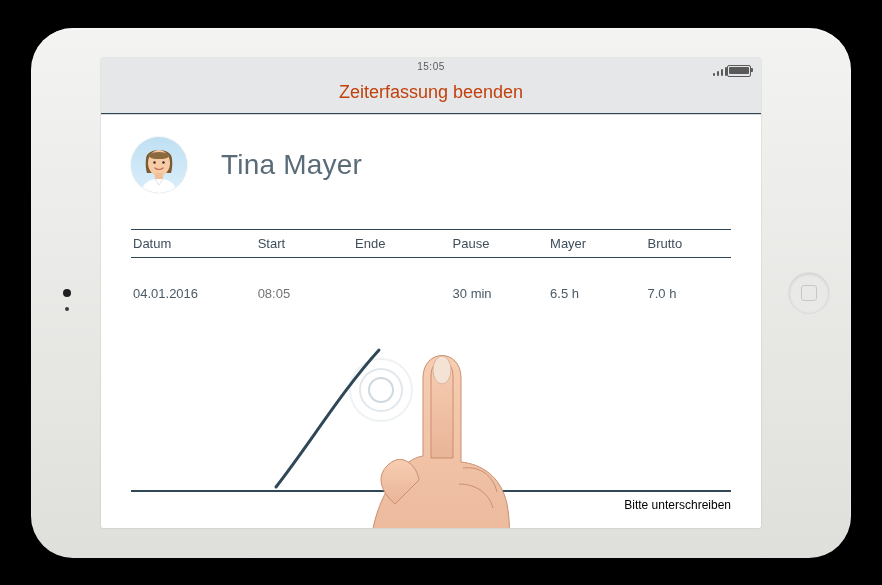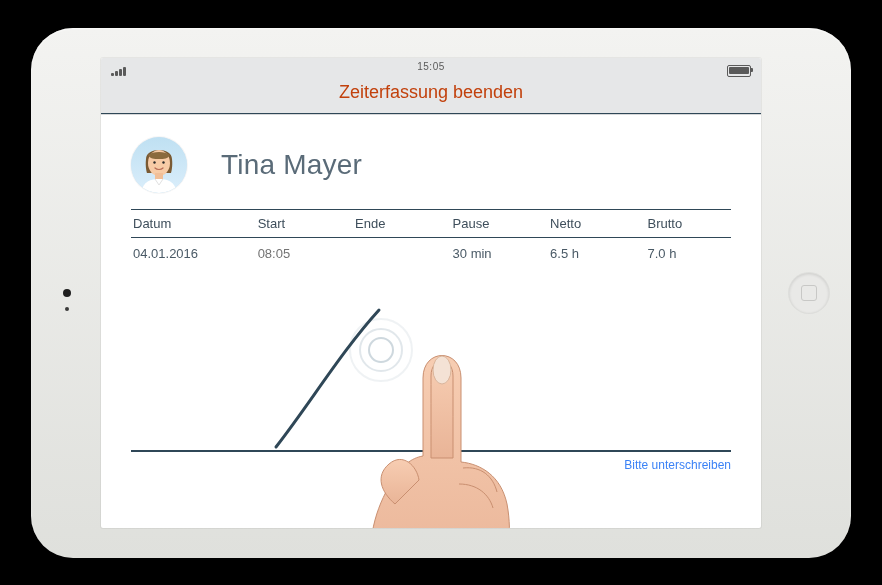--- a/index.html
+++ b/index.html
@@ -83,21 +83,21 @@
   .statusbar {
     background: #e6e7e8;
     border-bottom: 1px solid #d7d8d9;
     height: 56px;
     position: relative;
   }
   .sb-top {
     height: 20px;
     display: flex;
     align-items: center;
-    justify-content: space-between;
+    justify-content: flex-end;
     padding: 3px 10px 0;
     font-size: 10px;
     color: #5a5a5a;
   }
   .sb-signal { display:flex; gap:1.5px; align-items:flex-end; height:10px; }
   .sb-signal span{ width:2.5px; background:#5a5a5a; border-radius:1px; }
   .sb-signal span:nth-child(1){height:3px}
   .sb-signal span:nth-child(2){height:5px}
   .sb-signal span:nth-child(3){height:7px}
   .sb-signal span:nth-child(4){height:9px}
@@ -149,20 +149,21 @@
 
   .table {
     width:100%;
     font-size:13px;
   }
   .thead, .trow {
     display:grid;
     grid-template-columns: 1.2fr 0.9fr 0.9fr 0.9fr 0.9fr 0.9fr;
     align-items:center;
     column-gap:16px;
+    margin-top:20px;
   }
   .thead {
     border-top:1.5px solid #2f4757;
     border-bottom:1.5px solid #2f4757;
     padding:6px 2px;
     color:#3e4e5b;
     font-weight:400;
   }
   .trow {
     padding:8px 2px 12px;
@@ -183,21 +184,21 @@
     margin-top:0;
   }
   .sig-stroke {
     position:absolute;
     left:140px;
     bottom:-2px;
   }
   .sig-hint {
     text-align:right;
     font-size:12px;
-    color:#3b82f6;
+    color:#000000;
     padding-top:6px;
   }
 
   
   .ripple {
     position:absolute;
     left:215px;
     top:30px;
     width:70px;
     height:70px;
@@ -288,21 +289,21 @@
         </div>
         <div class="user-name">Tina Mayer</div>
       </div>
 
       <div class="table">
         <div class="thead">
           <div>Datum</div>
           <div>Start</div>
           <div>Ende</div>
           <div>Pause</div>
-          <div>Netto</div>
+          <div>Mayer</div>
           <div>Brutto</div>
         </div>
         <div class="trow">
           <div>04.01.2016</div>
           <div class="start-val">08:05</div>
           <div></div>
           <div>30 min</div>
           <div>6.5 h</div>
           <div>7.0 h</div>
         </div>

